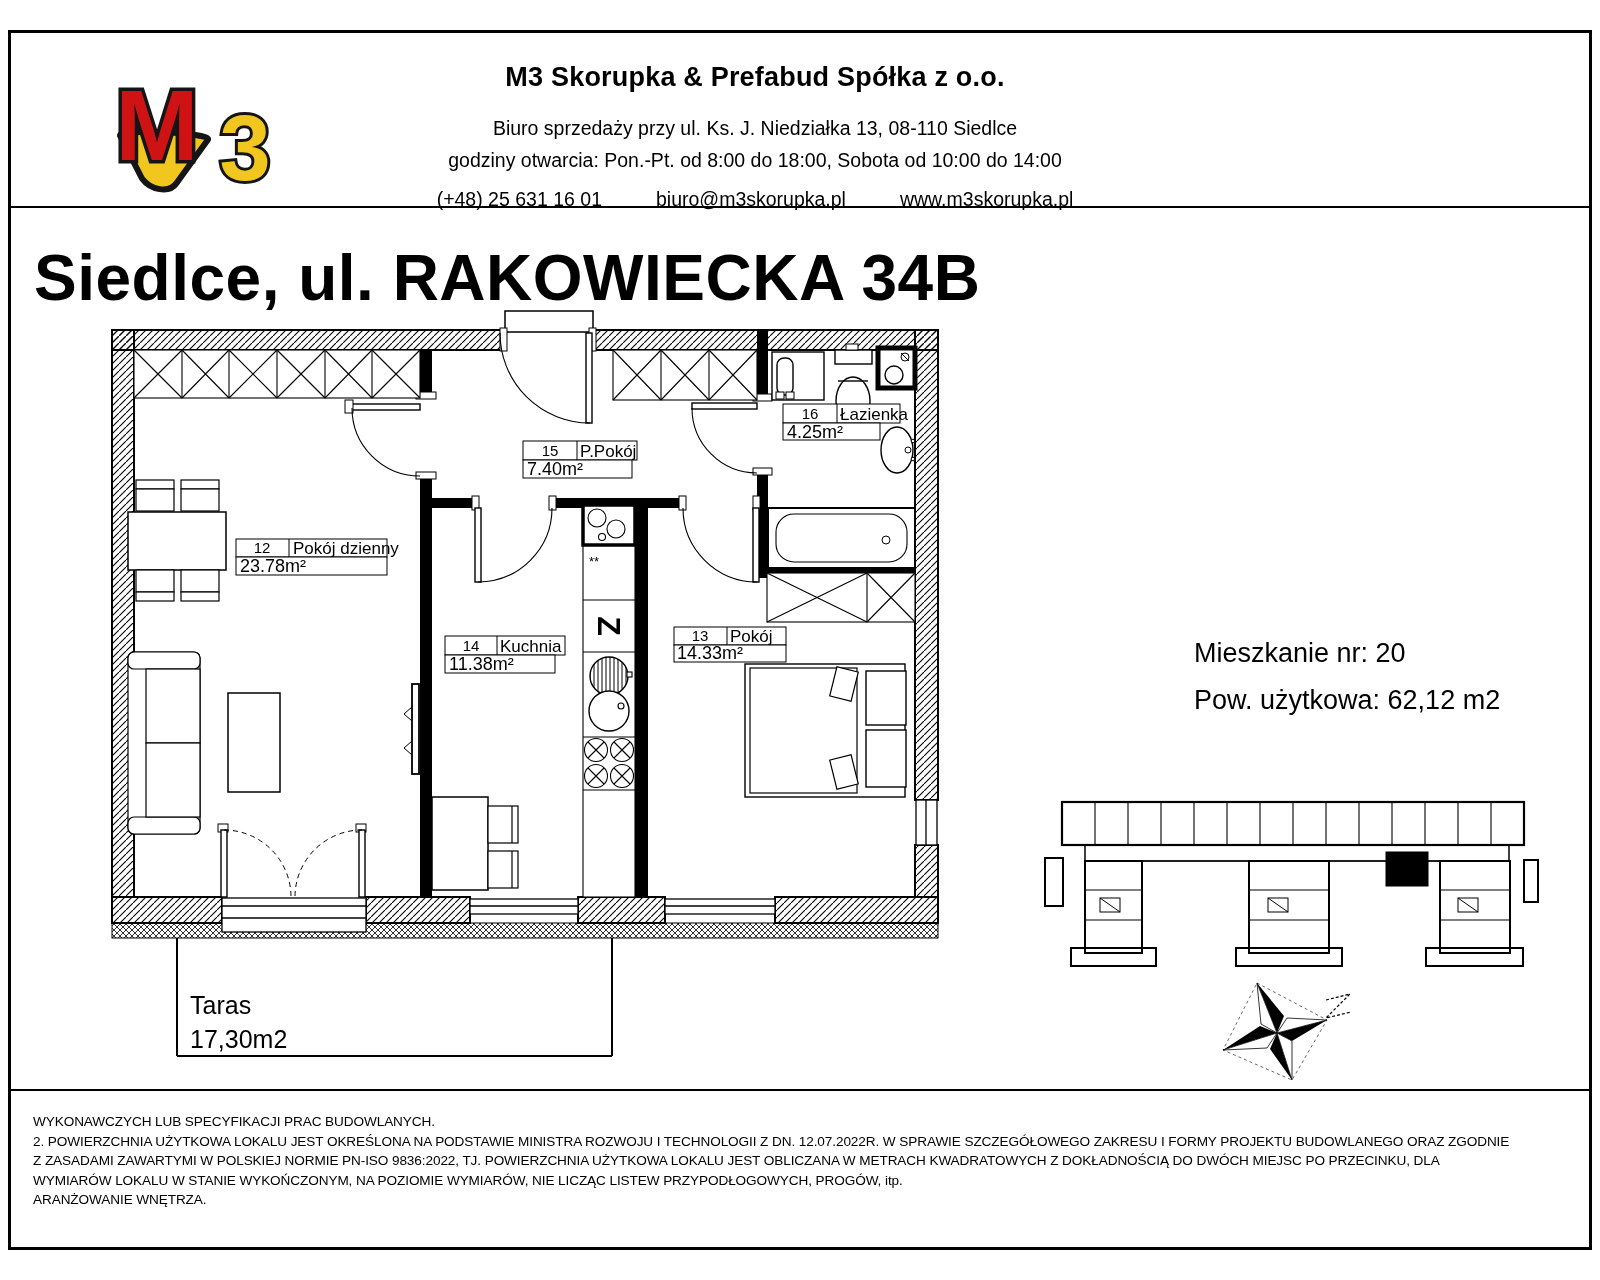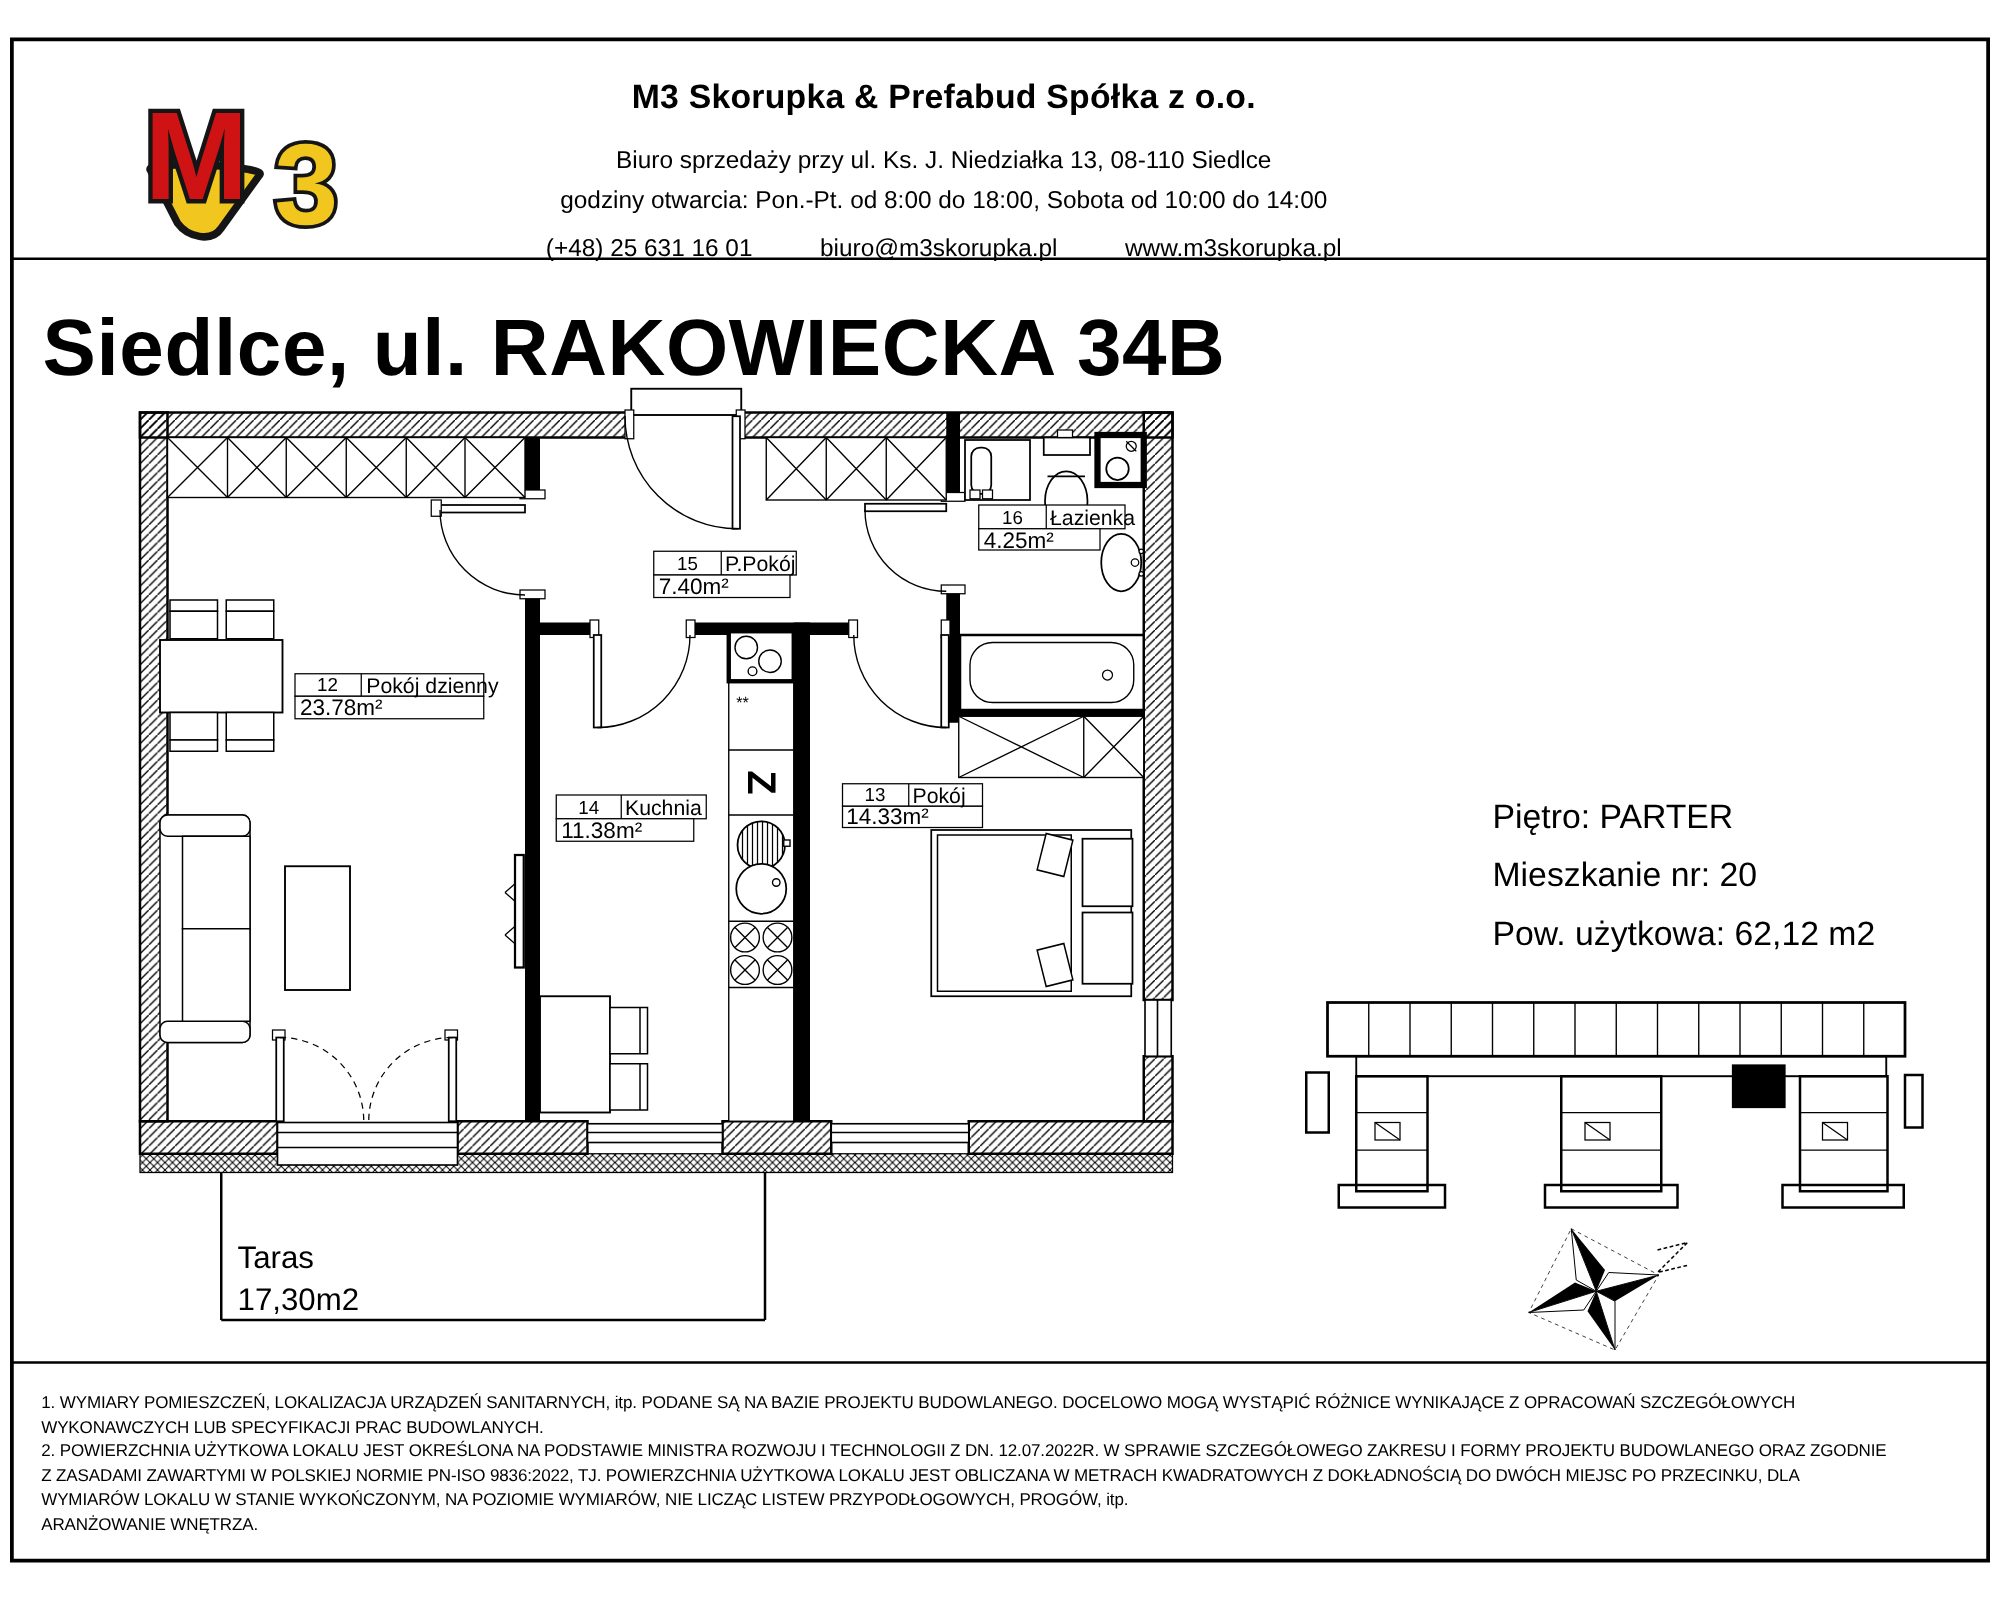--- a/index.html
+++ b/index.html
@@ -44,27 +44,25 @@
     <div class="contacts">
       <span>(+48) 25 631 16 01</span>
       <span>biuro@m3skorupka.pl</span>
       <span>www.m3skorupka.pl</span>
     </div>
   </div>
 
   <div class="title">Siedlce, ul. RAKOWIECKA 34B</div>
 
   <div class="apt-info">
-    <div>Piętro: PARTER</div>
     <div>Mieszkanie nr: 20</div>
     <div>Pow. użytkowa: 62,12 m2</div>
   </div>
 
   <div class="footer-notes">
-    <div>1. WYMIARY POMIESZCZEŃ, LOKALIZACJA URZĄDZEŃ SANITARNYCH, itp. PODANE SĄ NA BAZIE PROJEKTU BUDOWLANEGO. DOCELOWO MOGĄ WYSTĄPIĆ RÓŻNICE WYNIKAJĄCE Z OPRACOWAŃ SZCZEGÓŁOWYCH</div>
     <div>WYKONAWCZYCH LUB SPECYFIKACJI PRAC BUDOWLANYCH.</div>
     <div>2. POWIERZCHNIA UŻYTKOWA LOKALU JEST OKREŚLONA NA PODSTAWIE MINISTRA ROZWOJU I TECHNOLOGII Z DN. 12.07.2022R. W SPRAWIE SZCZEGÓŁOWEGO ZAKRESU I FORMY PROJEKTU BUDOWLANEGO ORAZ ZGODNIE</div>
     <div>Z ZASADAMI ZAWARTYMI W POLSKIEJ NORMIE PN-ISO 9836:2022, TJ. POWIERZCHNIA UŻYTKOWA LOKALU JEST OBLICZANA W METRACH KWADRATOWYCH Z DOKŁADNOŚCIĄ DO DWÓCH MIEJSC PO PRZECINKU, DLA</div>
     <div>WYMIARÓW LOKALU W STANIE WYKOŃCZONYM, NA POZIOMIE WYMIARÓW, NIE LICZĄC LISTEW PRZYPODŁOGOWYCH, PROGÓW, itp.</div>
     <div>ARANŻOWANIE WNĘTRZA.</div>
   </div>
 
   <svg class="plan-svg" width="1600" height="1280" viewBox="0 0 1600 1280">
     <defs>
       <pattern id="whatch" width="7" height="7" patternUnits="userSpaceOnUse">

